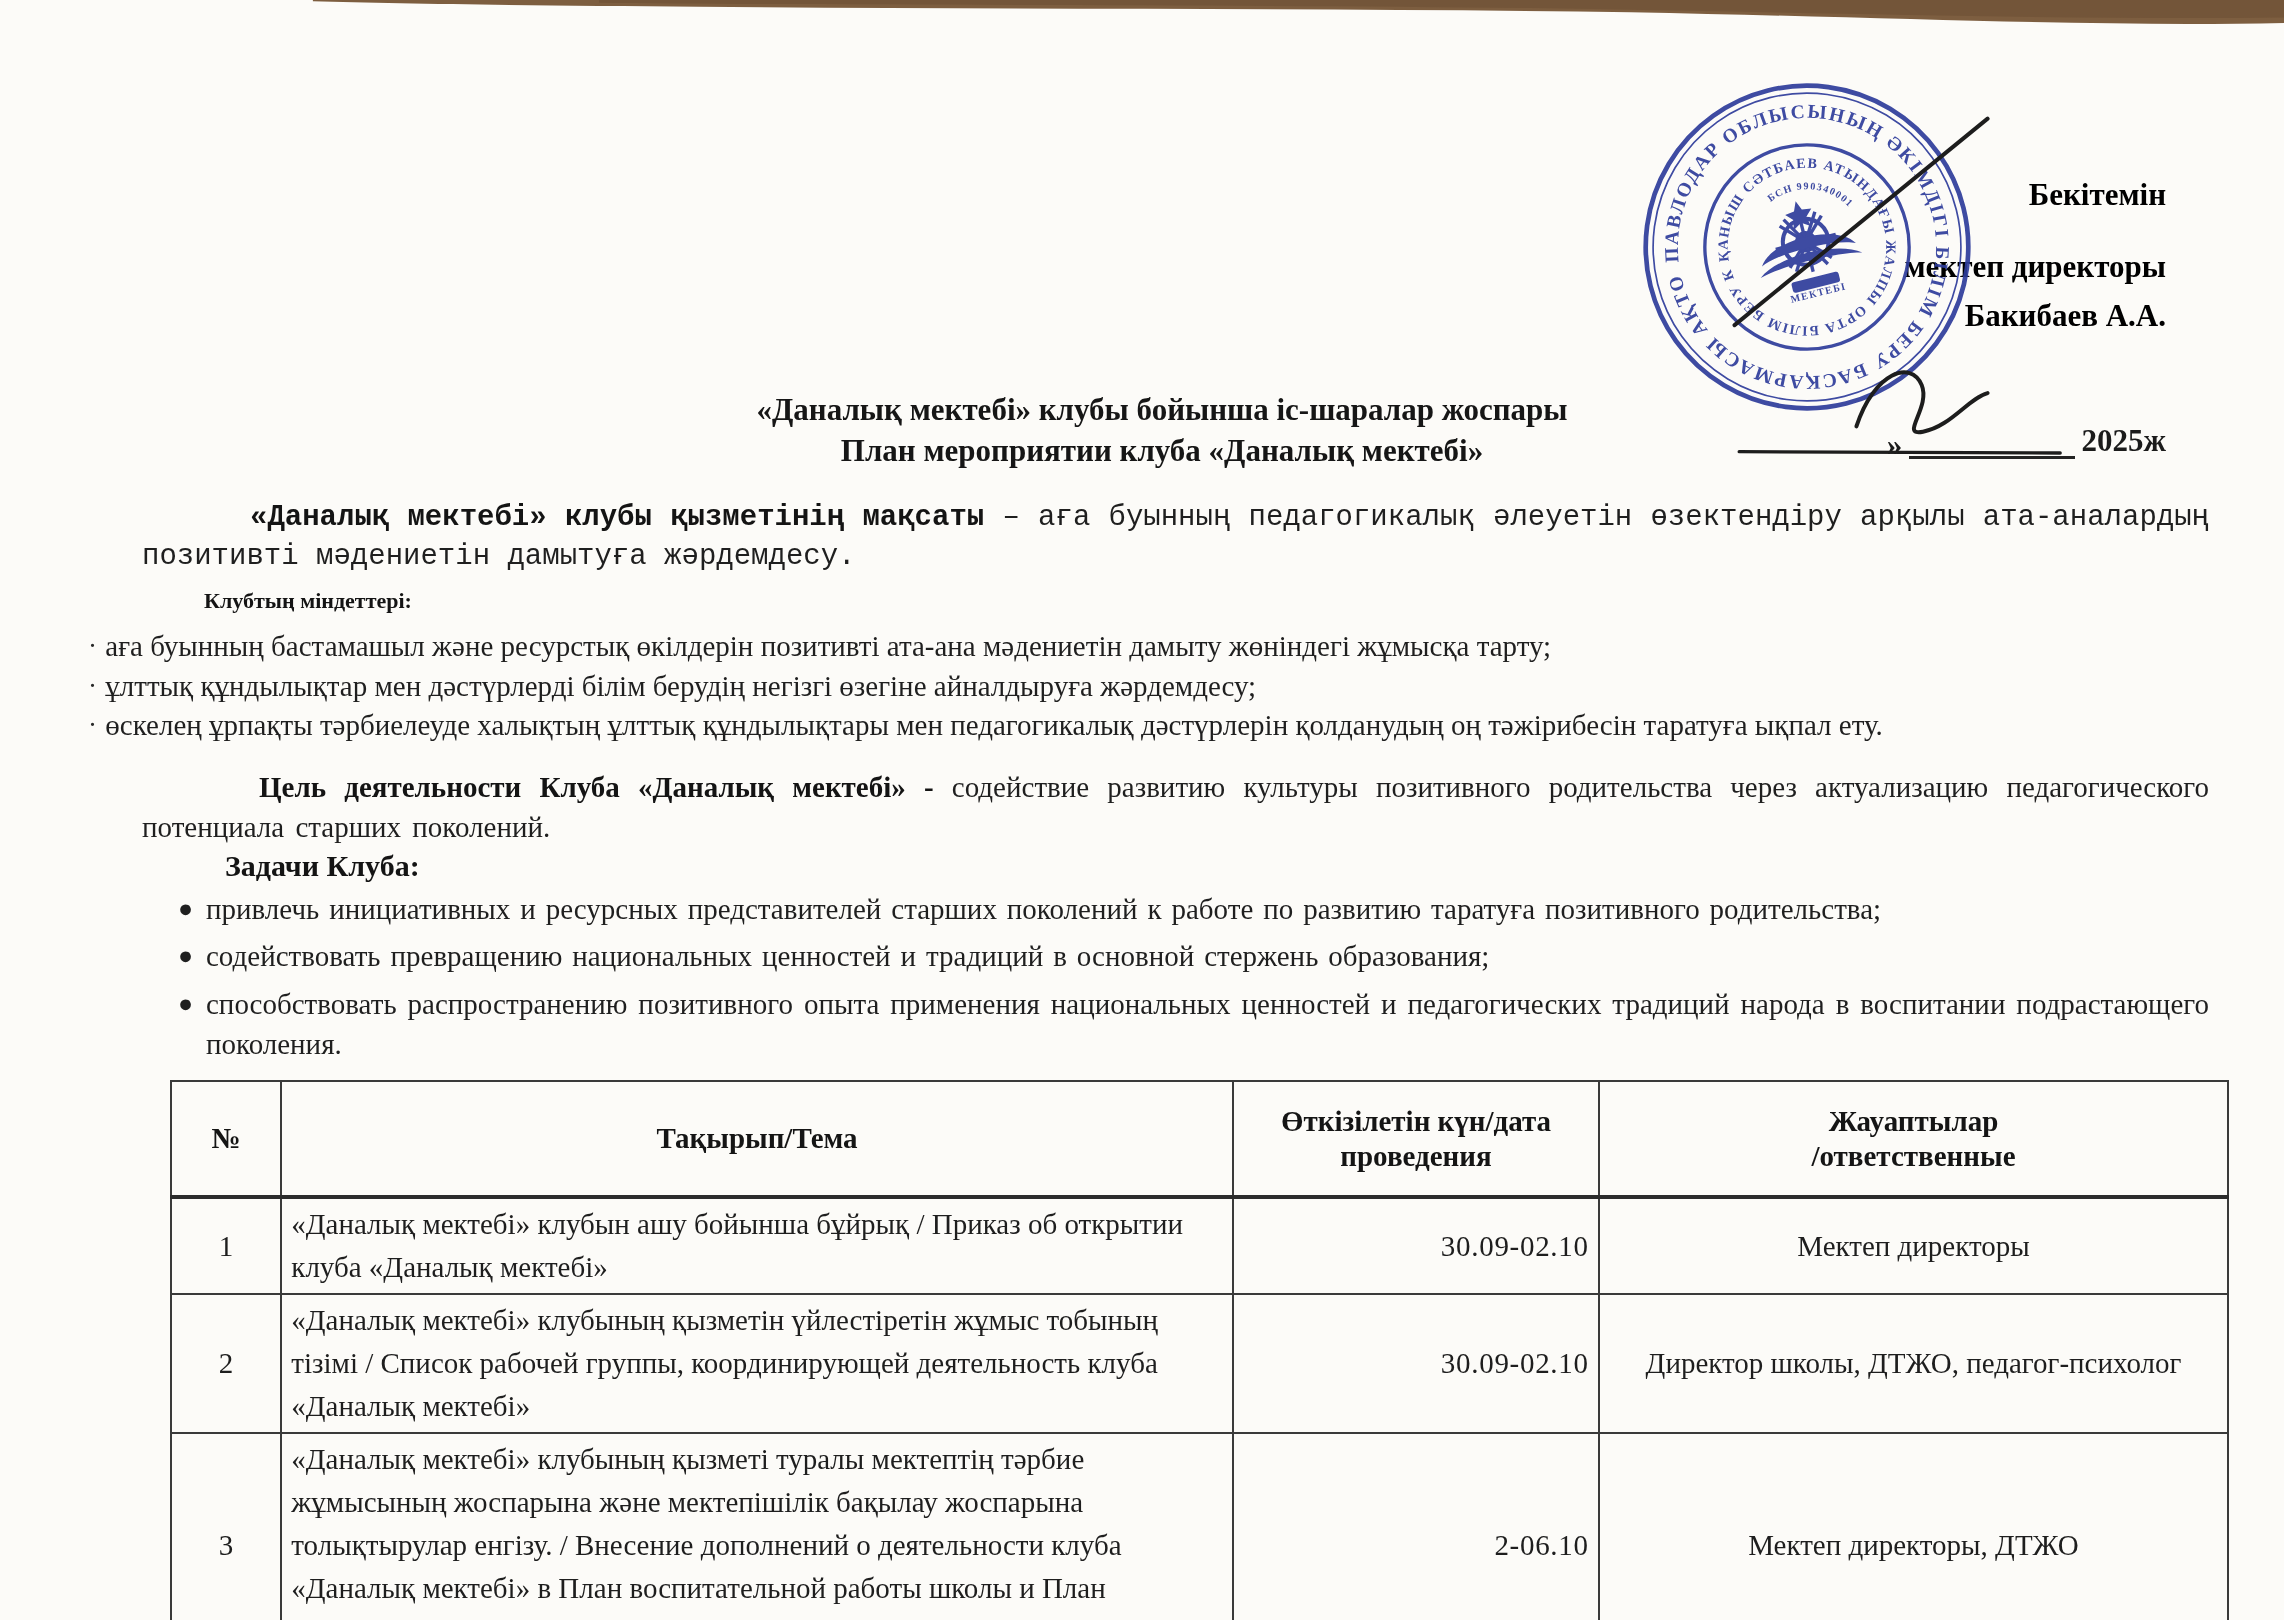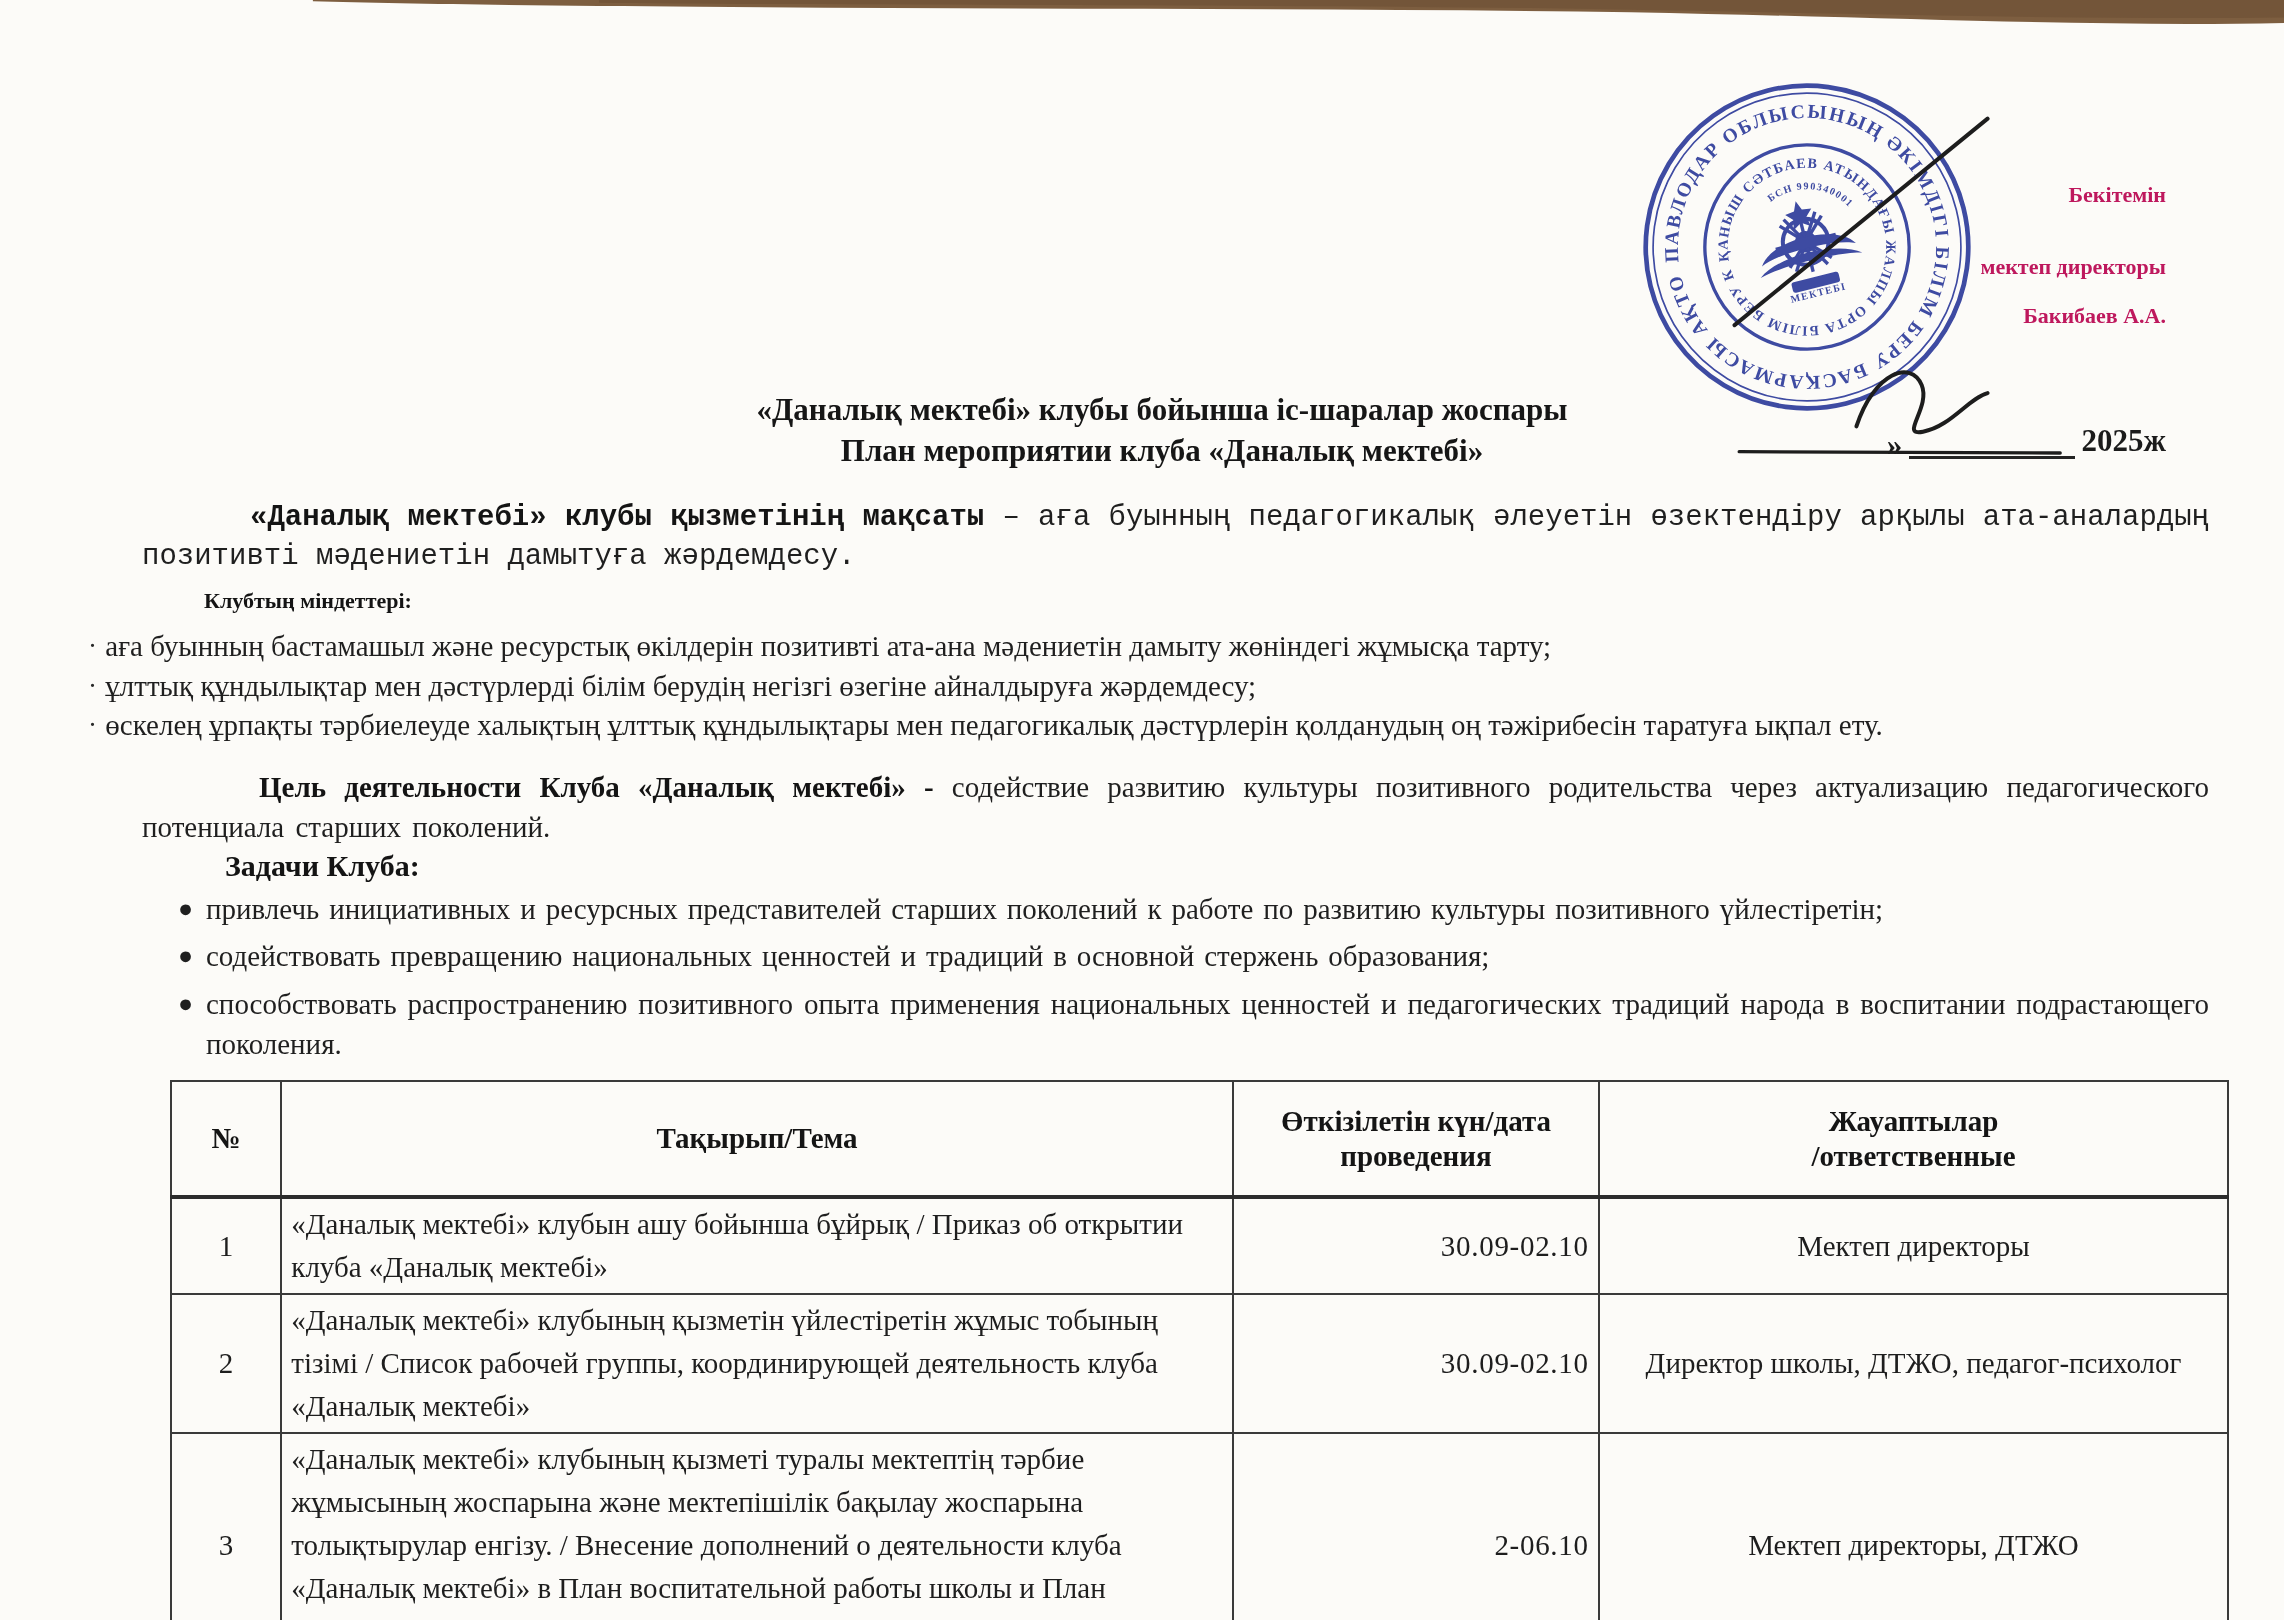--- a/index.html
+++ b/index.html
@@ -9,21 +9,21 @@
     background:#fcfbf8;
     overflow:hidden;
     font-family:"Liberation Serif","DejaVu Serif",serif;
     color:#1f1f1f;
   }
   
   .scan-edge{position:absolute;top:0;left:0;width:2284px;height:31px;}
   
   .approval{
     position:absolute;top:170px;right:118px;width:506px;
-    text-align:right;font-weight:bold;font-size:22px;line-height:49px;color:#be185d;
+    text-align:right;font-weight:bold;font-size:31px;line-height:49px;color:#000000;
   }
   .approval .ln{white-space:nowrap;}
   .approval .ln2{margin-top:22.6px;}
   .approval .ln3{margin-top:0;}
   .dateline{
     position:absolute;top:399px;right:118px;width:413px;height:60px;
     font-weight:bold;font-size:31px;color:#1b1b1b;
     display:flex;align-items:flex-end;justify-content:flex-end;gap:6.7px;
   }
   .dateline .quote{position:relative;top:4px;}
@@ -170,21 +170,21 @@
 
   <p class="sect ru-goal" style="margin:0 0 0 63px;"><b class="inl">Цель деятельности Клуба «Даналық мектебі» - </b><span> содействие развитию культуры позитивного родительства через актуализацию педагогического потенциала старших поколений.</span></p>
 
   <div class="sect ru-label">
     <b class="inl">Задачи Клуба:</b>
   </div>
 
   <div class="sect ru-bullets">
     <div class="bullet">
       <span class="marker">●</span>
-      <div class="btxt">привлечь инициативных и ресурсных представителей старших поколений к работе по развитию культуры позитивного үйлестіретін;</div>
+      <div class="btxt">привлечь инициативных и ресурсных представителей старших поколений к работе по развитию таратуға позитивного родительства;</div>
     </div>
     <div class="bullet">
       <span class="marker">●</span>
       <div class="btxt">содействовать превращению национальных ценностей и традиций в основной стержень образования;</div>
     </div>
     <div class="bullet">
       <span class="marker">●</span>
       <div class="btxt">способствовать распространению позитивного опыта применения национальных ценностей и педагогических традиций народа в воспитании подрастающего поколения.</div>
     </div>
   </div>

